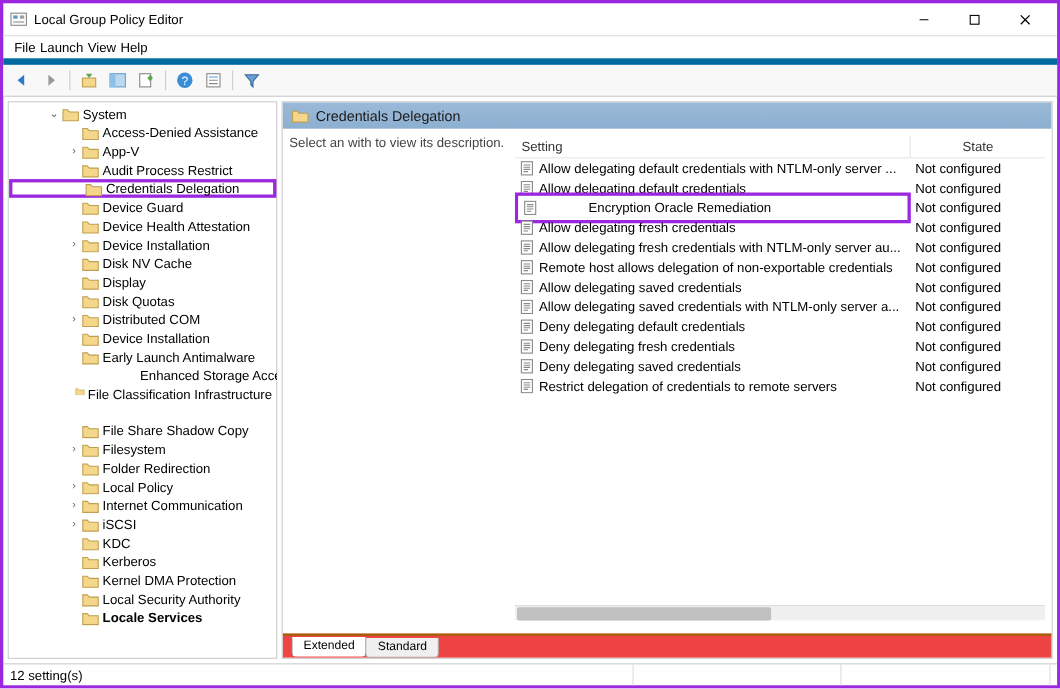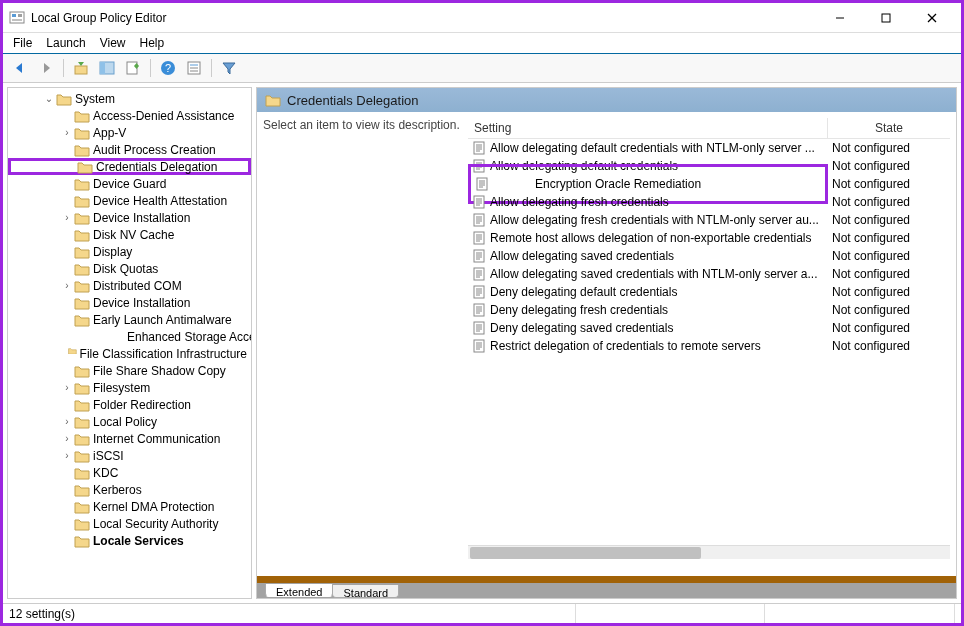--- a/index.html
+++ b/index.html
@@ -3,21 +3,21 @@
 <meta charset="utf-8">
 <style>
 * { box-sizing: border-box; margin: 0; padding: 0; }
 body { font-family: "Segoe UI", Tahoma, sans-serif; font-size: 12px; background: #fff; color: #000; }
 .frame { border: 3px solid #9c27e0; width: 964px; height: 626px; display: flex; flex-direction: column; background: #fff; }
 .titlebar { display: flex; align-items: center; height: 30px; padding: 0 6px; border-bottom: 1px solid #ddd; }
 .titlebar .app-icon { width: 16px; height: 16px; margin-right: 6px; }
 .titlebar .title { flex: 1; font-size: 12px; }
 .winbtns { display: flex; gap: 0; }
 .winbtn { width: 46px; height: 28px; display: flex; align-items: center; justify-content: center; background: transparent; border: none; cursor: default; }
-.menubar { display: flex; gap: 14px; padding: 3px 10px; font-size: 12px; border-bottom: 1px solid #0369a1; align-items: center; }
+.menubar { display: flex; gap: 4px; padding: 3px 10px; font-size: 12px; border-bottom: 6px solid #0369a1; align-items: center; }
 .menubar span { cursor: default; }
 .toolbar { display: flex; align-items: center; gap: 4px; padding: 3px 6px; border-bottom: 1px solid #ccc; background: #f8f8f8; }
 .toolbar .tbtn { width: 22px; height: 22px; display: flex; align-items: center; justify-content: center; border: 1px solid transparent; cursor: default; }
 .toolbar .sep { width: 1px; height: 18px; background: #ccc; margin: 0 2px; }
 .body { flex: 1; display: flex; overflow: hidden; }
 .tree { width: 245px; border: 1px solid #ccc; margin: 4px 2px 4px 4px; overflow: auto; padding: 2px 0; position: relative; }
 .tree-row { display: flex; align-items: center; height: 17px; white-space: nowrap; cursor: default; padding-right: 4px; }
 .tree-exp { width: 14px; text-align: center; color: #666; font-size: 10px; }
 .tree-icon { width: 16px; height: 14px; margin-right: 3px; }
 .tree-label { font-size: 12px; }
@@ -28,21 +28,21 @@
 .content-body { flex: 1; display: flex; padding: 6px; overflow: hidden; }
 .desc-pane { width: 205px; font-size: 12px; color: #444; padding-right: 6px; }
 .list-pane { flex: 1; overflow: auto; position: relative; }
 .list-header { display: flex; border-bottom: 1px solid #e5e5e5; font-size: 12px; color: #333; position: sticky; top: 0; background: #fff; }
 .list-header .col1 { width: 360px; padding: 3px 6px; border-right: 1px solid #e5e5e5; }
 .list-header .col2 { flex: 1; padding: 3px 6px; text-align: center; }
 .list-row { display: flex; align-items: center; height: 18px; font-size: 12px; }
 .list-row .c1 { width: 360px; padding: 0 4px; display: flex; align-items: center; gap: 4px; white-space: nowrap; overflow: hidden; text-overflow: ellipsis; }
 .list-row .c2 { flex: 1; padding: 0 4px; white-space: nowrap; }
 .policy-icon { width: 14px; height: 14px; flex-shrink: 0; }
-.tabs { display: flex; border-top: 7px solid #a16207; padding: 2px 8px 0 8px; height: 22px; background: #a3a3a3; }
+.tabs { display: flex; border-top: 2px solid #a16207; padding: 2px 8px 0 8px; height: 22px; background: #ef4444; }
 .tab { font-size: 11px; padding: 2px 10px; border: 1px solid #aaa; border-top: none; border-radius: 0 0 4px 4px; margin-right: -1px; background: #f0f0f0; cursor: default; }
 .tab.active { background: #fff; border-bottom-color: #fff; position: relative; top: -1px; }
 .statusbar { height: 20px; border-top: 1px solid #ccc; display: flex; align-items: center; padding: 0 6px; font-size: 12px; }
 .statusbar .cell { flex: 1; border-right: 1px solid #ddd; height: 100%; display: flex; align-items: center; }
 .statusbar .cell:first-child { flex: 3; }
 svg { display: block; }
 .hscroll { height: 14px; border-top: 1px solid #ddd; background: #f0f0f0; display: flex; align-items: center; }
 .hscroll .thumb { height: 12px; background: #c0c0c0; border-radius: 2px; margin-left: 2px; }
 </style>
 </head>
@@ -170,21 +170,21 @@
             </span>
             <span class="tree-label">App-V</span>
           </div>
           <div class="tree-row" style="padding-left: 52px;">
             <span class="tree-exp"></span>
             <span class="tree-icon">
               <svg viewBox="0 0 16 14">
                 <path d="M1 3 L5 3 L7 5 L15 5 L15 13 L1 13 Z" fill="#f5d78b" stroke="#c0a050"></path>
               </svg>
             </span>
-            <span class="tree-label">Audit Process Creation</span>
+            <span class="tree-label">Audit Process Restrict</span>
           </div>
           <div class="tree-row highlight-box" style="padding-left: 52px;">
             <span class="tree-exp"></span>
             <span class="tree-icon">
               <svg viewBox="0 0 16 14">
                 <path d="M1 3 L5 3 L7 5 L15 5 L15 13 L1 13 Z" fill="#f5d78b" stroke="#c0a050"></path>
               </svg>
             </span>
             <span class="tree-label">Credentials Delegation</span>
           </div>
@@ -280,21 +280,21 @@
           </div>
           <div class="tree-row" style="padding-left: 52px;">
             <span class="tree-exp"></span>
             <span class="tree-icon">
               <svg viewBox="0 0 16 14">
                 <path d="M1 3 L5 3 L7 5 L15 5 L15 13 L1 13 Z" fill="#f5d78b" stroke="#c0a050"></path>
               </svg>
             </span>
             <span class="tree-label">File Classification Infrastructure</span>
           </div>
-          <div class="tree-row" style="padding-left: 52px;">
+          <div class="tree-row" style="padding-left: 52px; margin-top: 16px;">
             <span class="tree-exp"></span>
             <span class="tree-icon">
               <svg viewBox="0 0 16 14">
                 <path d="M1 3 L5 3 L7 5 L15 5 L15 13 L1 13 Z" fill="#f5d78b" stroke="#c0a050"></path>
               </svg>
             </span>
             <span class="tree-label">File Share Shadow Copy</span>
           </div>
           <div class="tree-row" style="padding-left: 52px;">
             <span class="tree-exp">›</span>
@@ -392,21 +392,21 @@
     <div class="content">
       <div class="content-header">
         <span>
             <svg width="16" height="14" viewBox="0 0 16 14">
               <path d="M1 3 L5 3 L7 5 L15 5 L15 13 L1 13 Z" fill="#f5d78b" stroke="#c0a050"></path>
             </svg>
           </span>
         <span class="hlabel">Credentials Delegation</span>
       </div>
       <div class="content-body">
-        <div class="desc-pane">Select an item to view its description.</div>
+        <div class="desc-pane">Select an with to view its description.</div>
         <div class="list-pane">
           <div class="list-header">
             <div class="col1">Setting</div>
             <div class="col2">State</div>
           </div>
           <div id="list-rows">
               <div class="list-row">
                 <div class="c1">
                   <span class="policy-icon">
                     <svg viewBox="0 0 14 14">
@@ -430,21 +430,21 @@
                       <line x1="4" y1="6" x2="10" y2="6" stroke="#888"></line>
                       <line x1="4" y1="8" x2="10" y2="8" stroke="#888"></line>
                       <line x1="4" y1="10" x2="8" y2="10" stroke="#888"></line>
                     </svg>
                   </span>
                   <span>Allow delegating default credentials</span>
                 </div>
                 <div class="c2">Not configured</div>
               </div>
               <div class="list-row">
-                <div class="c1 highlight-box" style="border: 3px solid rgb(156, 39, 224); height: 40px; gap: 46px;">
+                <div class="c1 highlight-box" style="border: 3px solid rgb(156, 39, 224); height: 28px; gap: 46px;">
                   <span class="policy-icon">
                     <svg viewBox="0 0 14 14">
                       <rect x="2" y="1" width="10" height="12" fill="#fff" stroke="#888"></rect>
                       <line x1="4" y1="4" x2="10" y2="4" stroke="#888"></line>
                       <line x1="4" y1="6" x2="10" y2="6" stroke="#888"></line>
                       <line x1="4" y1="8" x2="10" y2="8" stroke="#888"></line>
                       <line x1="4" y1="10" x2="8" y2="10" stroke="#888"></line>
                     </svg>
                   </span>
                   <span>Encryption Oracle Remediation</span>

